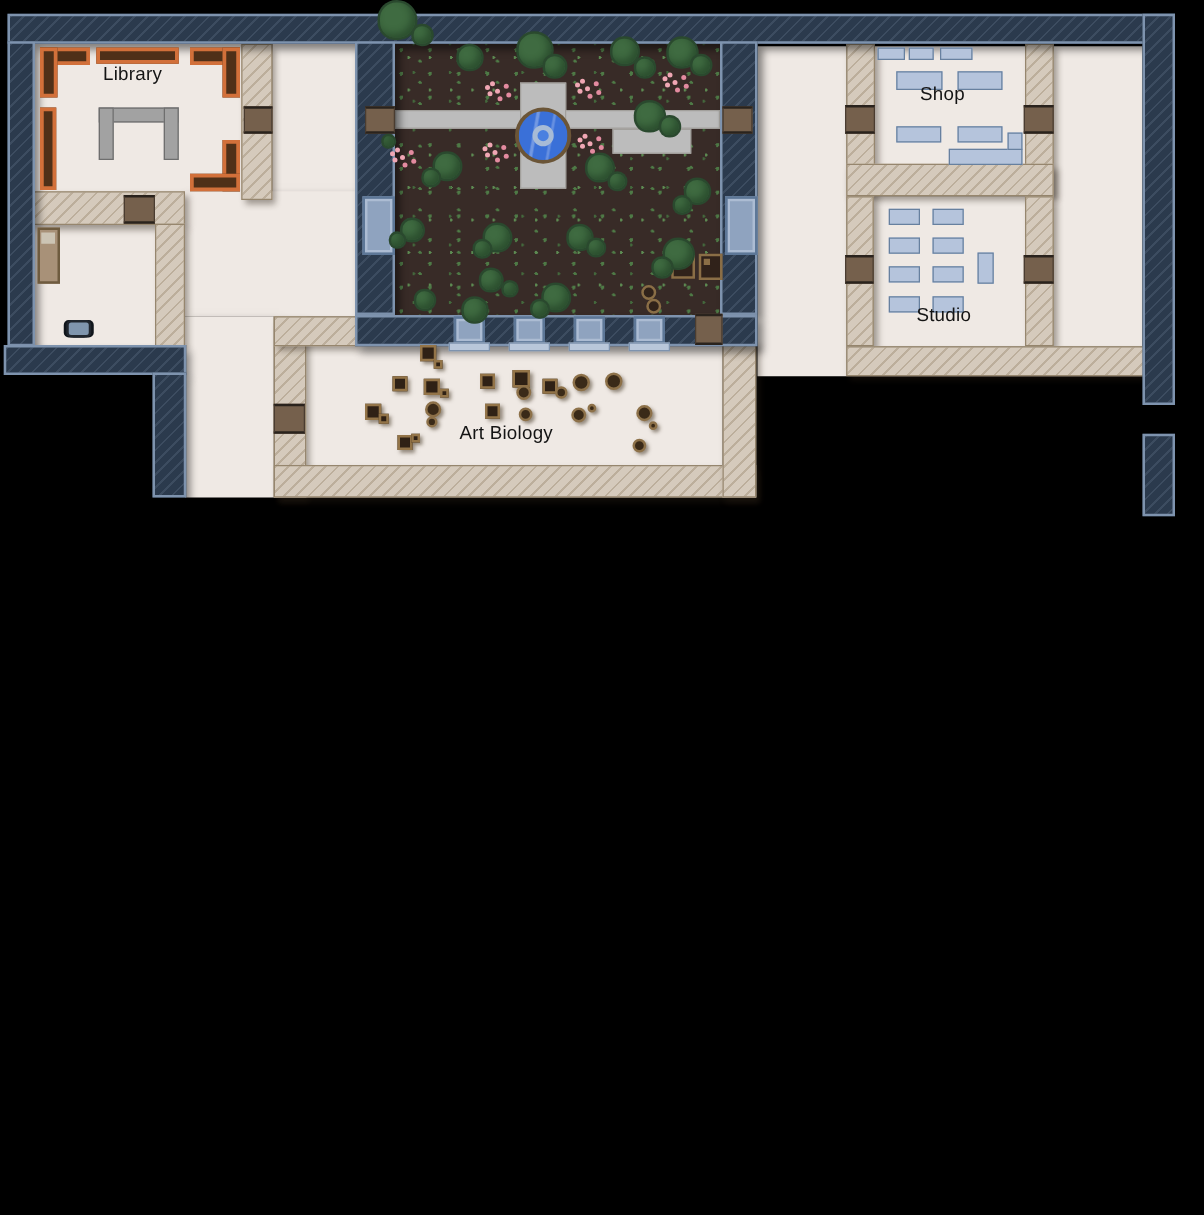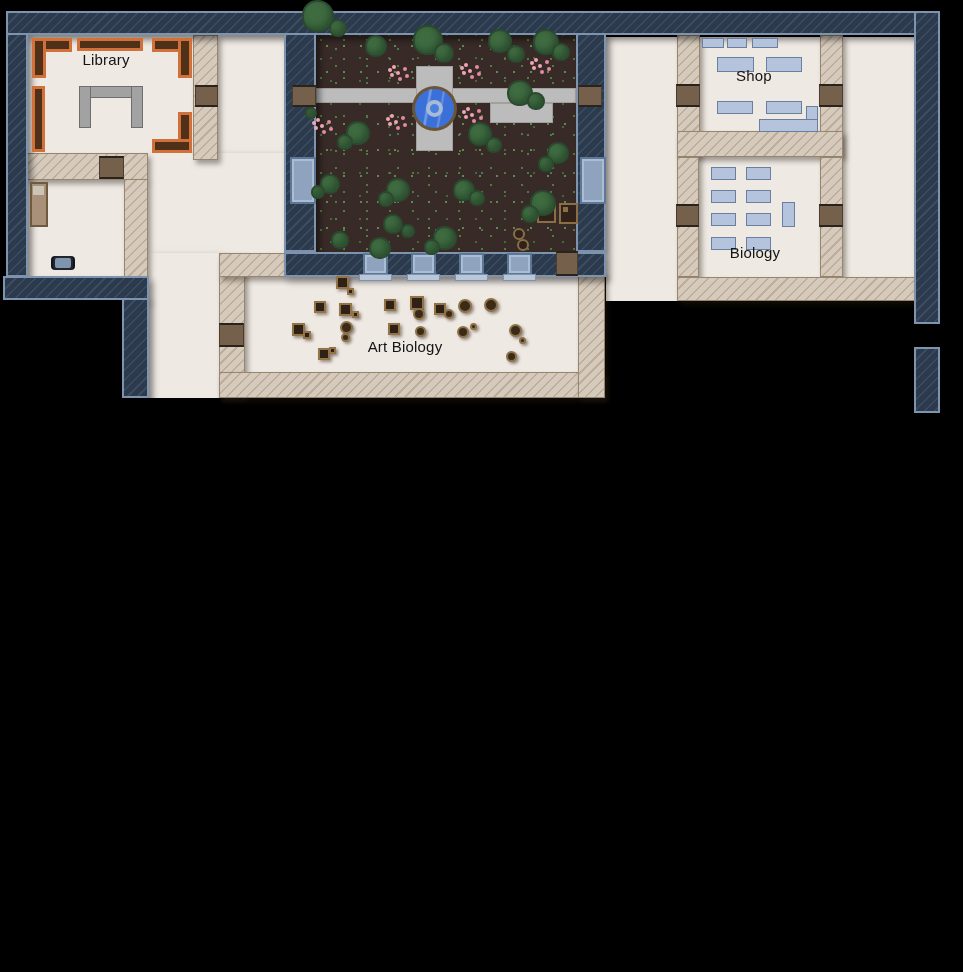--- a/index.html
+++ b/index.html
@@ -48,21 +48,21 @@
   .lbl-shop{left:714px;top:67px;width:80px;}
   .lbl-biology{left:705px;top:244px;width:100px;}
   .lbl-art{left:345px;top:338px;width:120px;}
 </style>
 </head>
 <body>
 
 <div id="stage">
   <div class="room-label lbl-library">Library</div>
   <div class="room-label lbl-shop">Shop</div>
-  <div class="room-label lbl-biology">Biology</div>
+  <div class="room-label lbl-biology">Studio</div>
   <div class="room-label lbl-art">Art Biology</div>
 <div class="shape floor" style="left: 28px; top: 35px; width: 166px; height: 120px;"></div>
     <div class="shape floor" style="left: 218px; top: 35px; width: 66px; height: 218px;"></div>
     <div class="shape floor" style="left: 148px; top: 153px; width: 136px; height: 100px;"></div>
     <div class="shape floor" style="left: 148px; top: 253px; width: 71px; height: 145px;"></div>
     <div class="shape floor" style="left: 28px; top: 179px; width: 96px; height: 98px;"></div>
     <div class="shape floor" style="left: 243px; top: 275px; width: 335px; height: 98px;"></div>
     <div class="shape floor" style="left: 606px; top: 37px; width: 71px; height: 264px;"></div>
     <div class="shape floor" style="left: 699px; top: 37px; width: 121px; height: 95px;"></div>
     <div class="shape floor" style="left: 699px; top: 157px; width: 121px; height: 120px;"></div>

